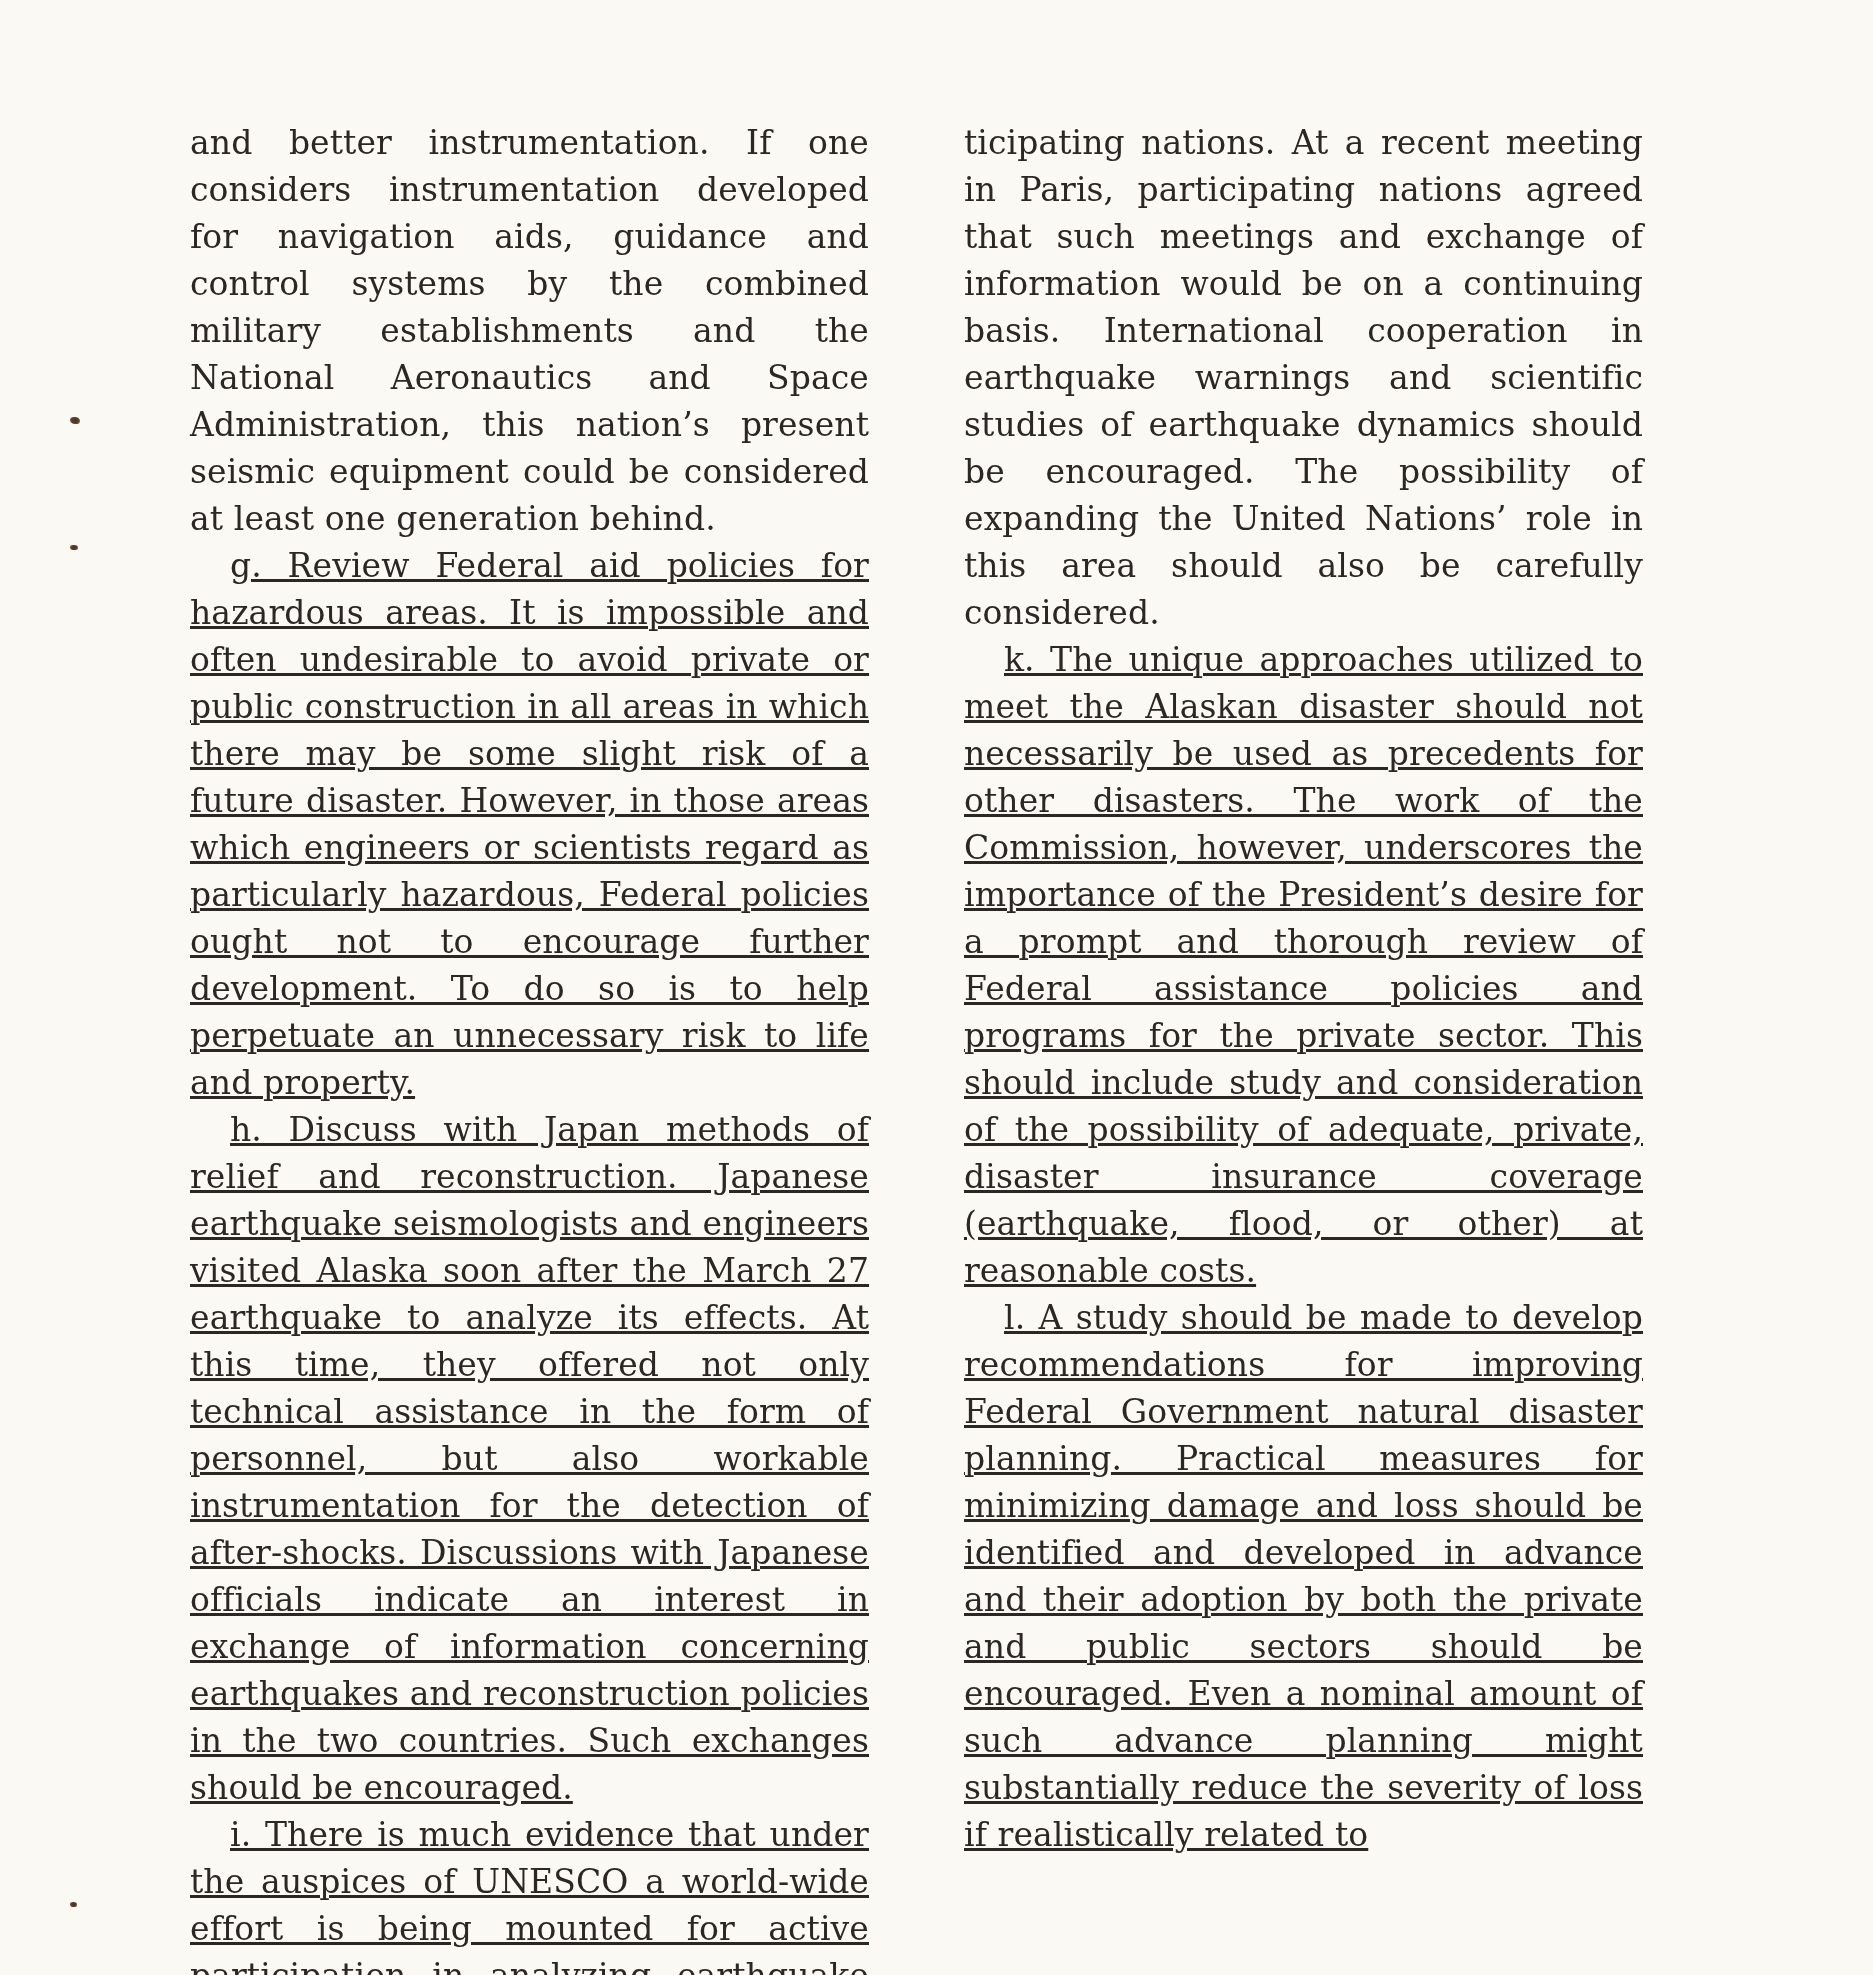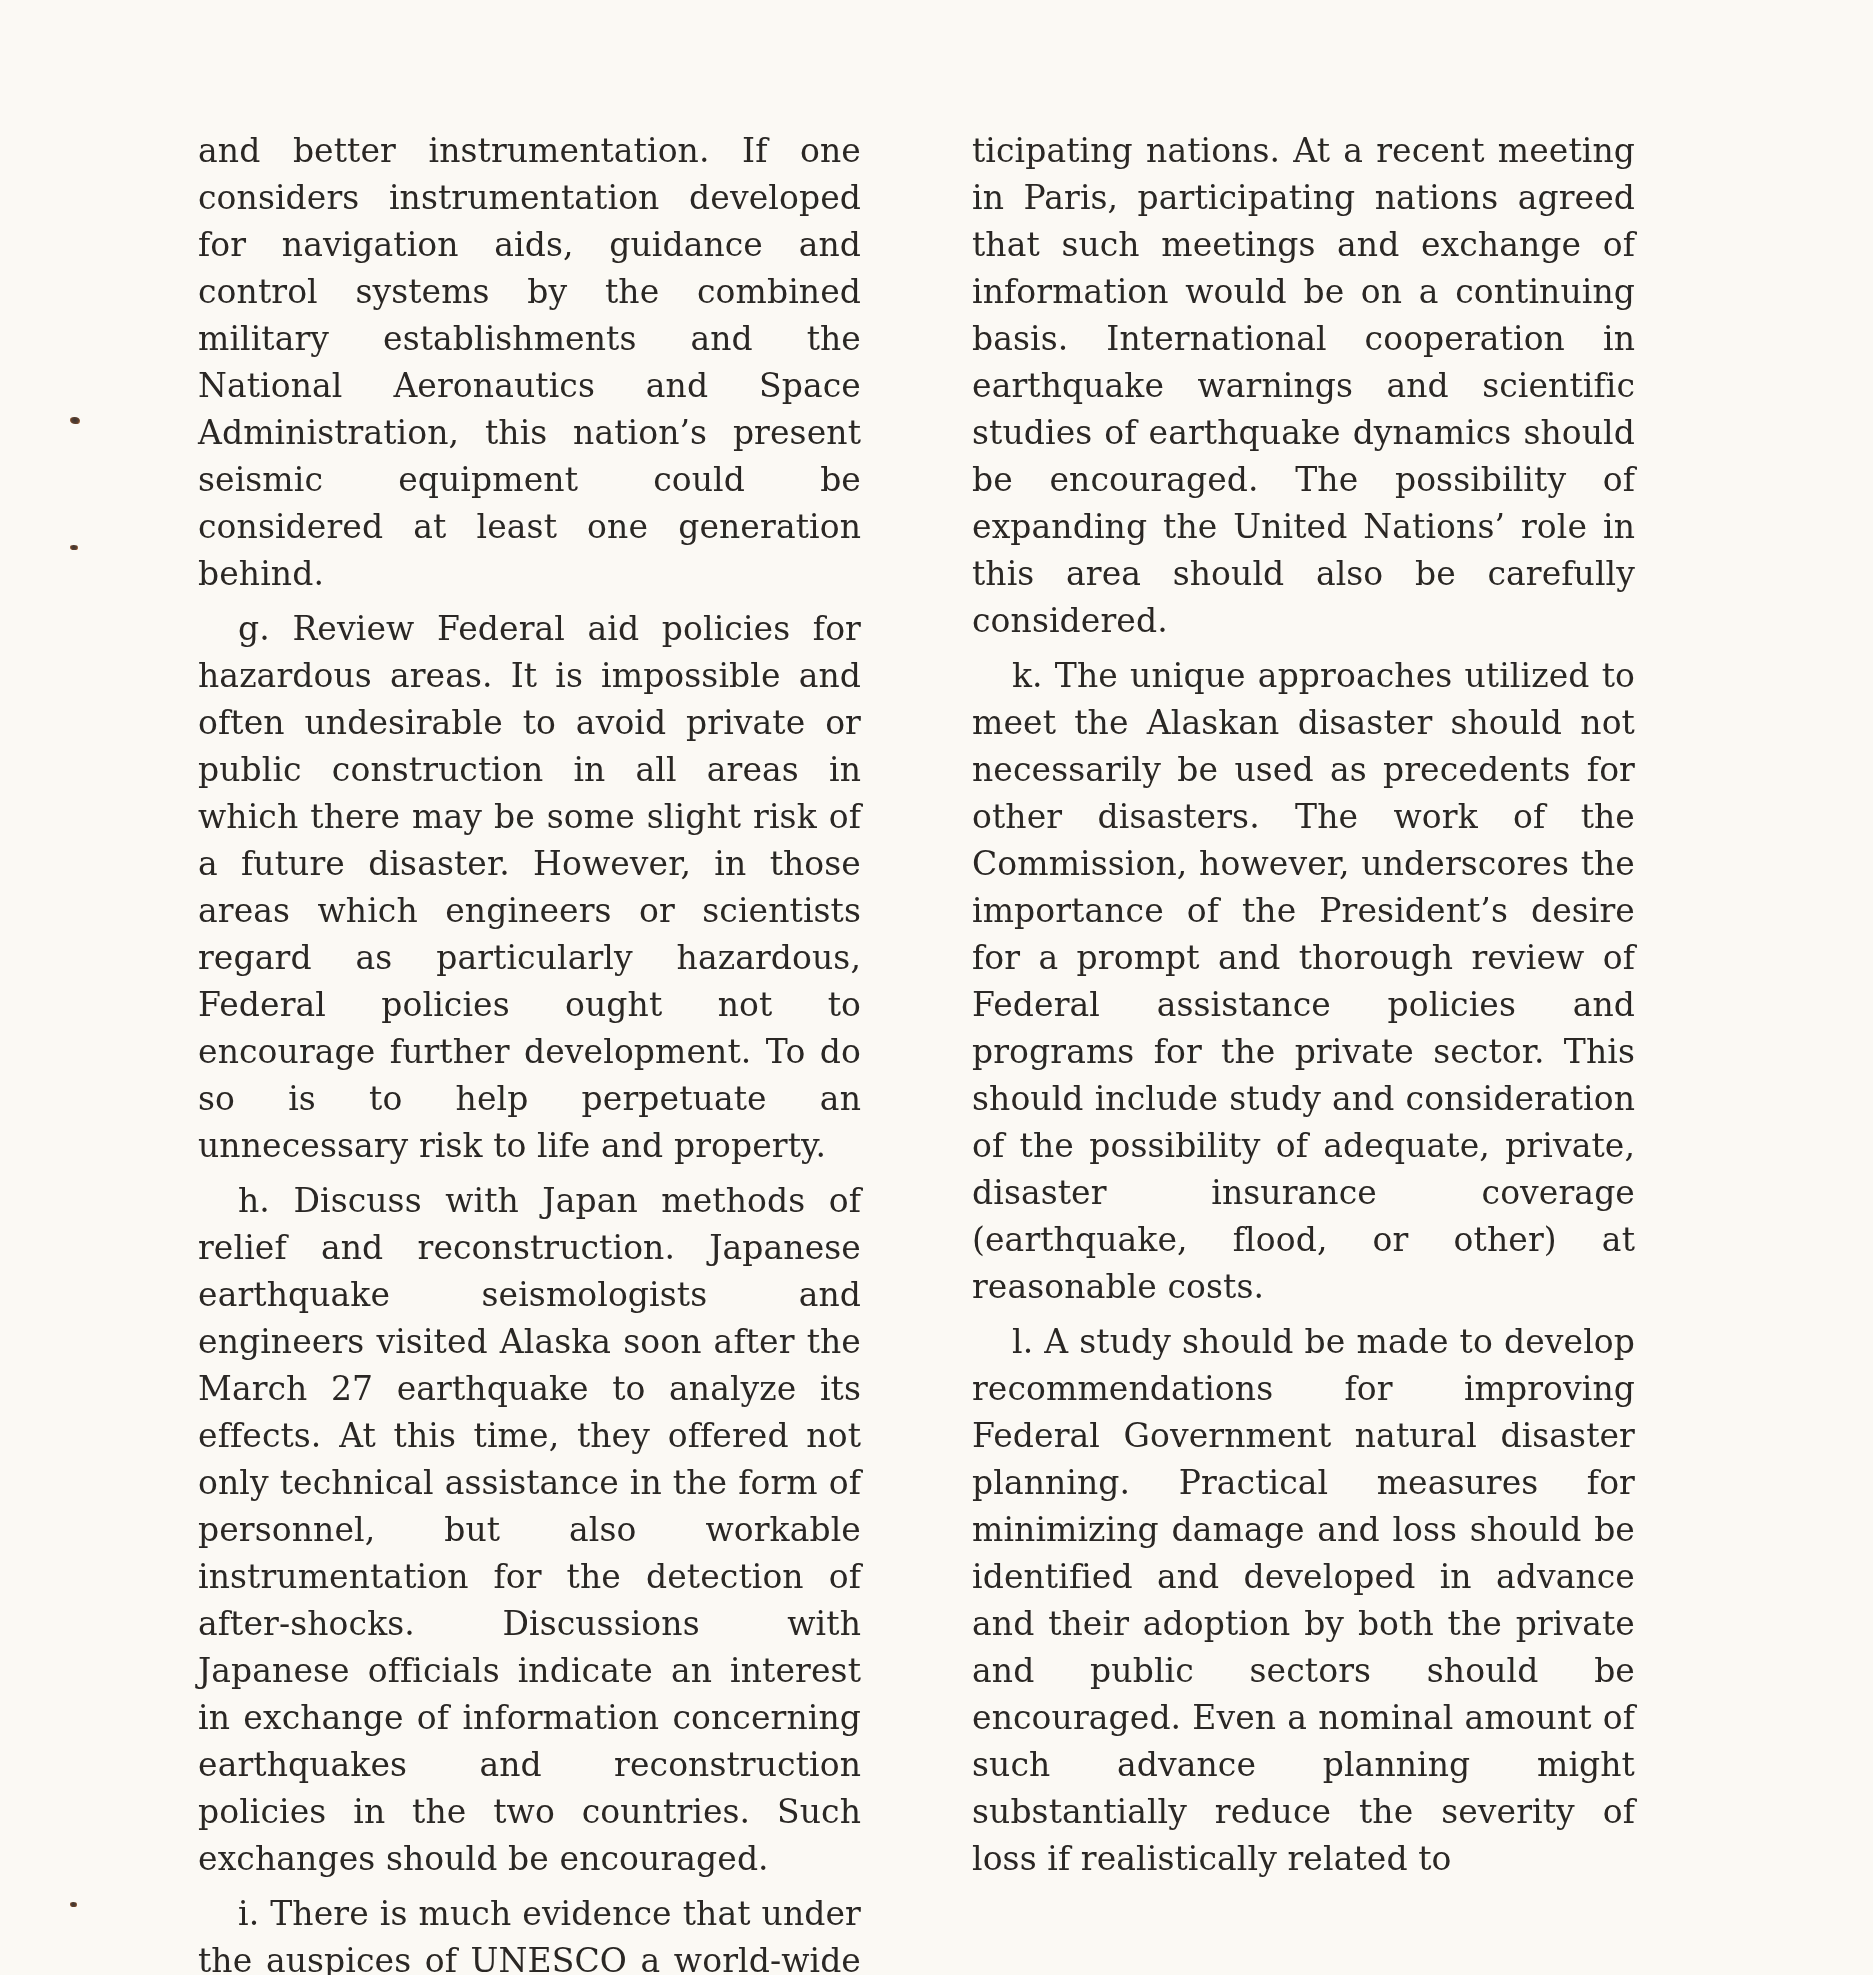--- a/index.html
+++ b/index.html
@@ -18,22 +18,22 @@
     position: absolute;
     top: 119px;
     width: 679px;
     font-size: 33px;
     line-height: 47px;
     text-align: justify;
     letter-spacing: 0.1px;
   }
   .col-left { left: 190px; }
   .col-right { left: 964px; }
-  .para { margin: 8px; }
-  .para.indent { text-indent: 40px; }
+  .para { margin: 0; }
+  .para.indent { text-indent: 40px; text-decoration: underline; }
   .hole {
     position: absolute;
     width: 10.3px; height: 7.1px;
     border-radius: 40% 50% 40% 50%;
     background: radial-gradient(circle at 50% 45%, #3a3430 0%, #5b4030 55%, #e08a4a 100%);
   }
 </style>
 </head>
 <body>
 

